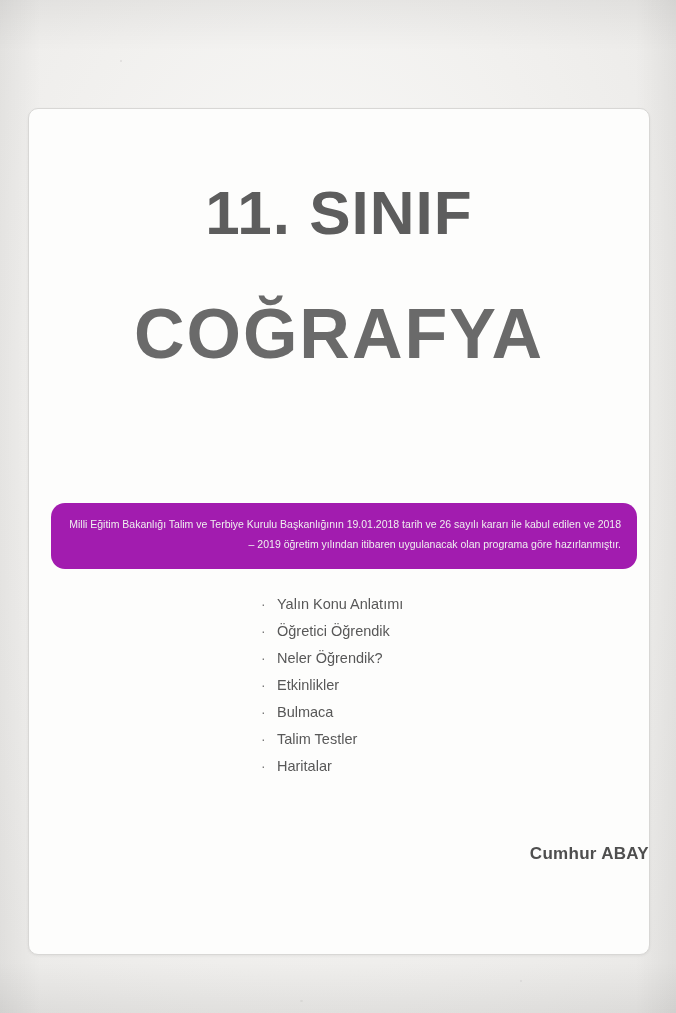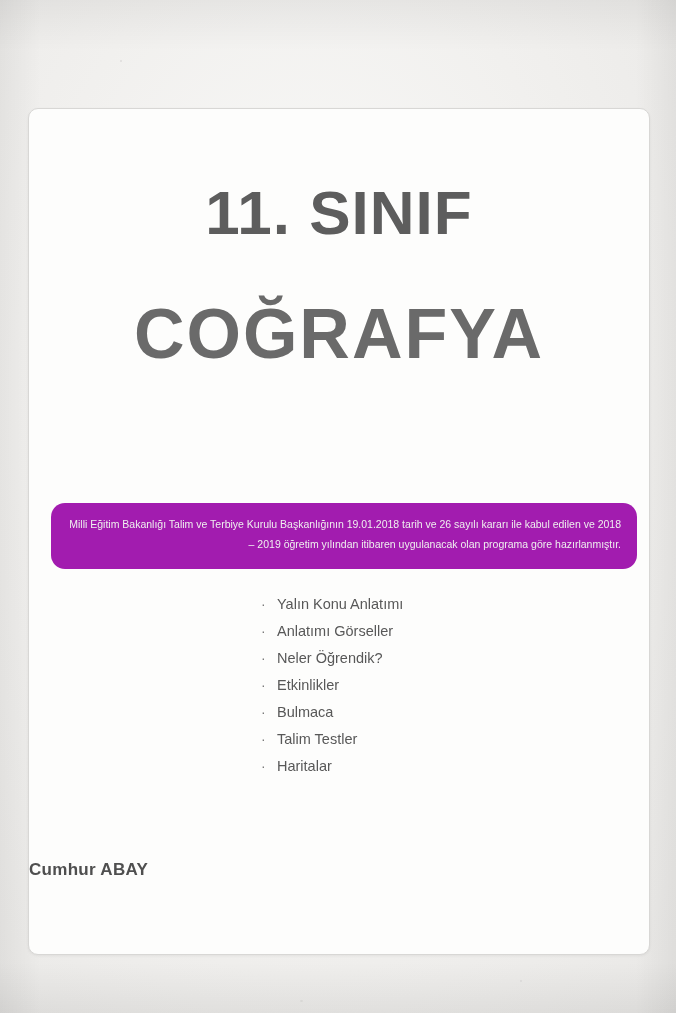--- a/index.html
+++ b/index.html
@@ -121,26 +121,25 @@
     top: 0;
     color: #7a7a7a;
     font-size: 14px;
   }
 
   .author {
     position: absolute;
     top: 735px;
     left: 0;
     right: 0;
-    text-align: left;
+    text-align: right;
     font-size: 17px;
     font-weight: bold;
     color: #4f4f4f;
     letter-spacing: 0.3px;
-    margin-top: 16px;
   }
 
   
   .speck {
     position: absolute;
     background: #cfcecc;
     border-radius: 50%;
     opacity: 0.55;
   }
 </style>
@@ -166,21 +165,21 @@
       <span>Milli Eğitim Bakanlığı Talim ve Terbiye Kurulu Başkanlığının 19.01.2018 tarih ve 26 sayılı kararı ile kabul edilen ve 2018 – 2019 öğretim yılından itibaren uygulanacak olan programa göre hazırlanmıştır.</span>
     </div>
 
     <ul class="features">
       <li>
         <span class="bullet-dot">·</span>
         <span>Yalın Konu Anlatımı</span>
       </li>
       <li>
         <span class="bullet-dot">·</span>
-        <span>Anlatımı Görseller</span>
+        <span>Öğretici Öğrendik</span>
       </li>
       <li>
         <span class="bullet-dot">·</span>
         <span>Neler Öğrendik?</span>
       </li>
       <li>
         <span class="bullet-dot">·</span>
         <span>Etkinlikler</span>
       </li>
       <li>

